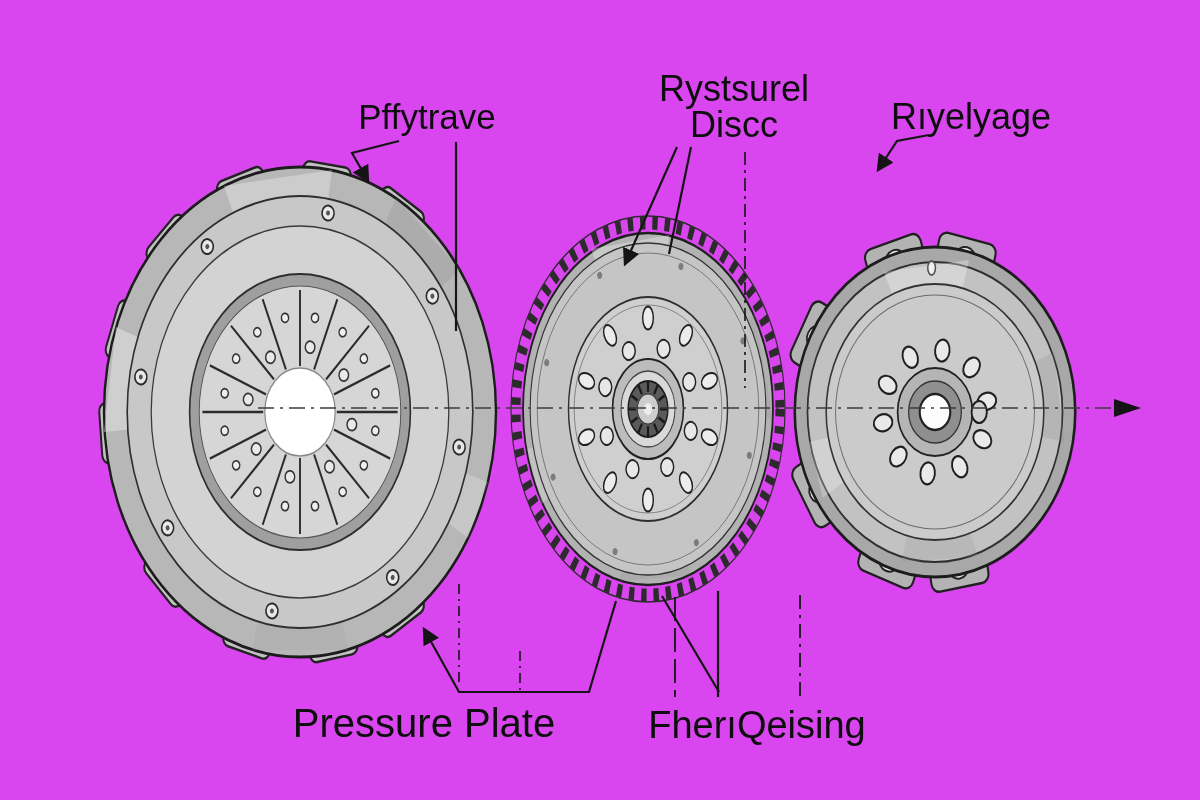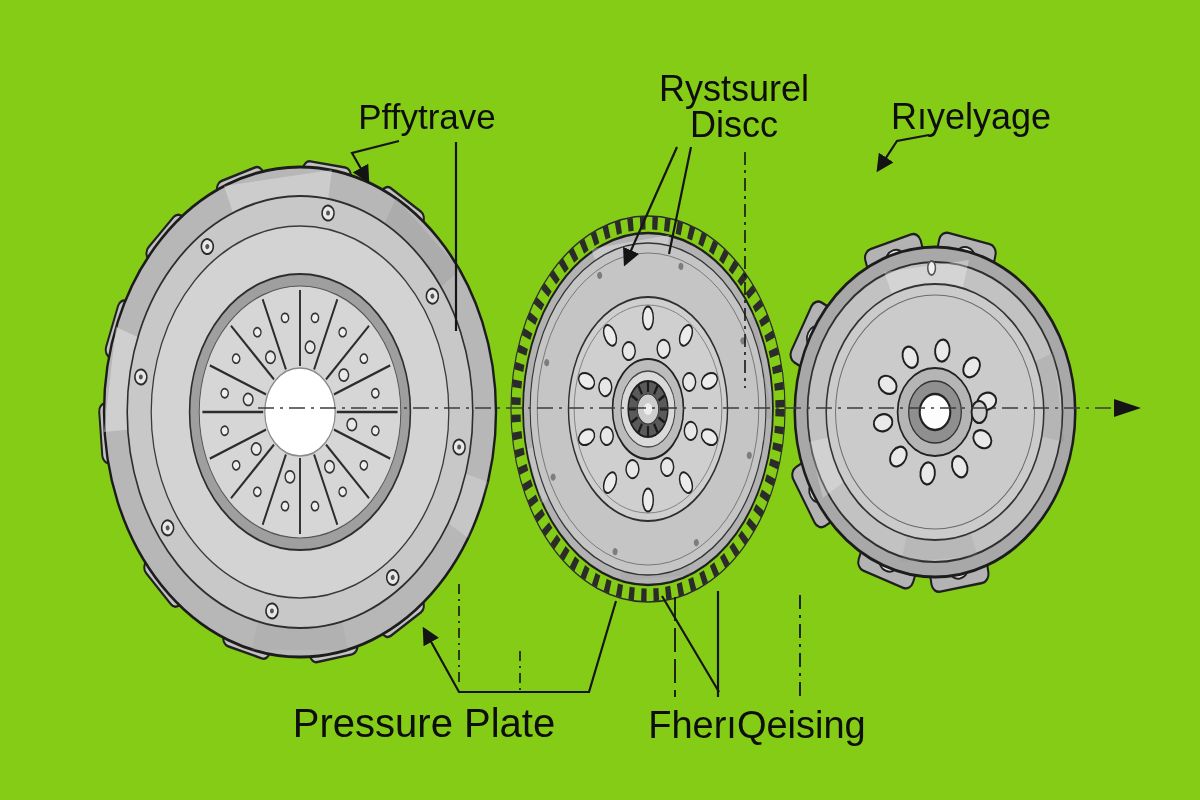--- a/index.html
+++ b/index.html
@@ -1,16 +1,16 @@
 <!DOCTYPE html>
 <html><head>
 <meta charset="utf-8">
 <style>
   html,body{margin:0;padding:0;background:#ffffff;}
-  .stage{width:1200px;height:800px;position:relative;background:#84cc16;overflow:hidden;}
+  .stage{width:1200px;height:800px;position:relative;background:#d946ef;overflow:hidden;}
   svg{display:block;}
   text{font-family:"Liberation Sans","DejaVu Sans",sans-serif;fill:#0e0e0e;}
 </style>
 </head>
 <body>
 
 <div class="stage">
 <svg width="1200" height="800" viewBox="0 0 1200 800">
   <defs>
     <marker id="arr" viewBox="0 0 10 10" refX="8.5" refY="5" markerWidth="8" markerHeight="8" orient="auto-start-reverse">

